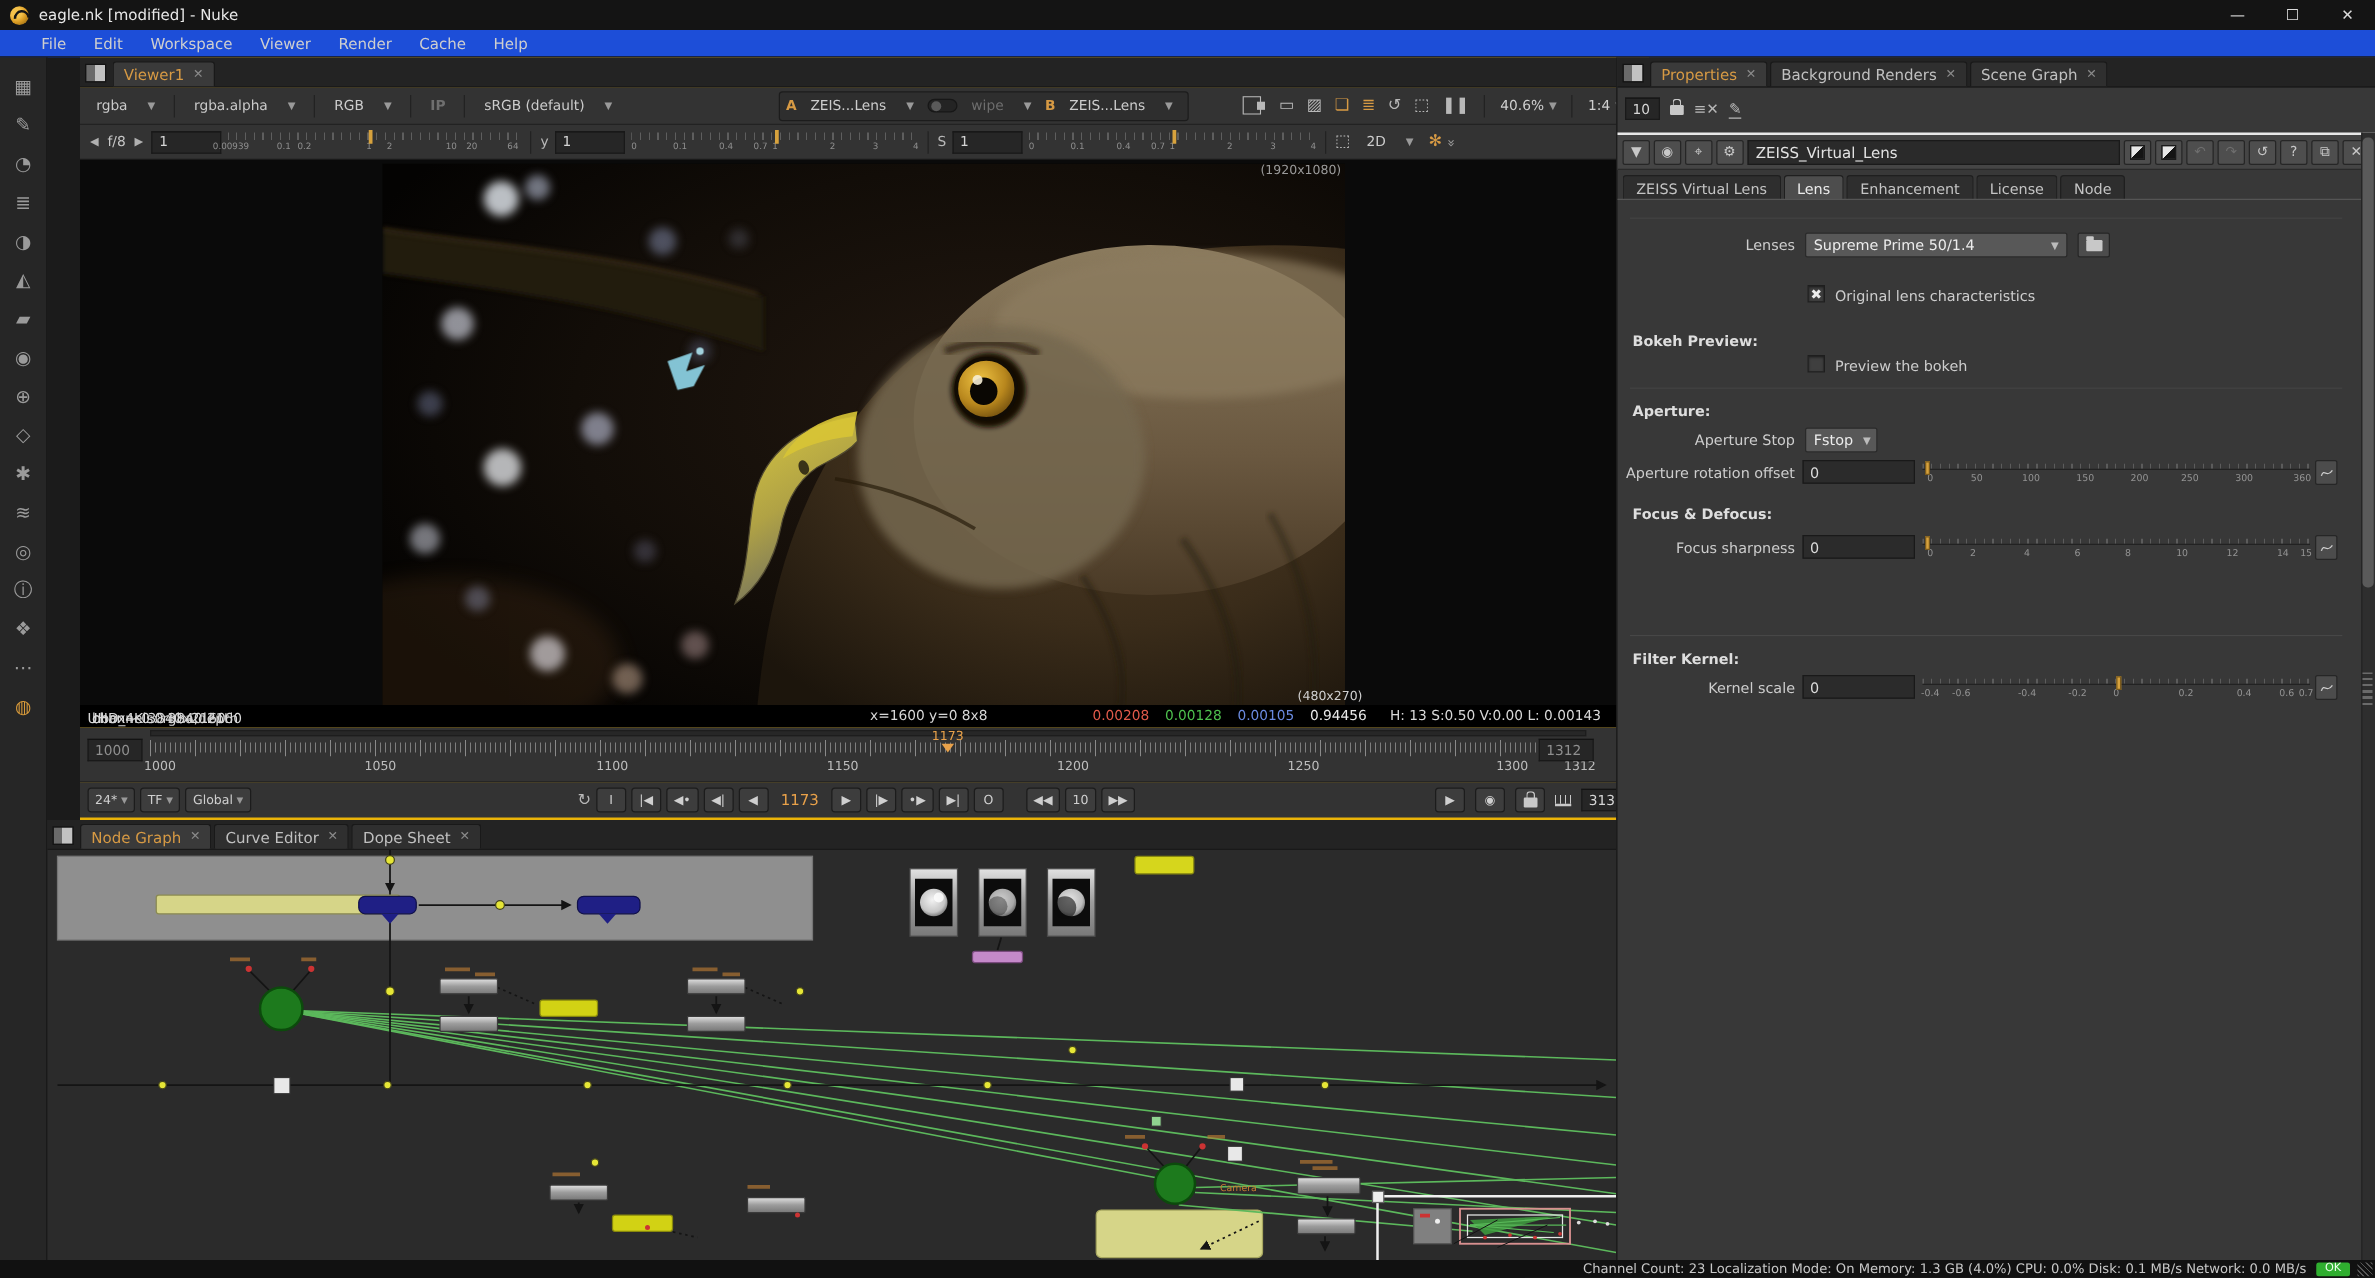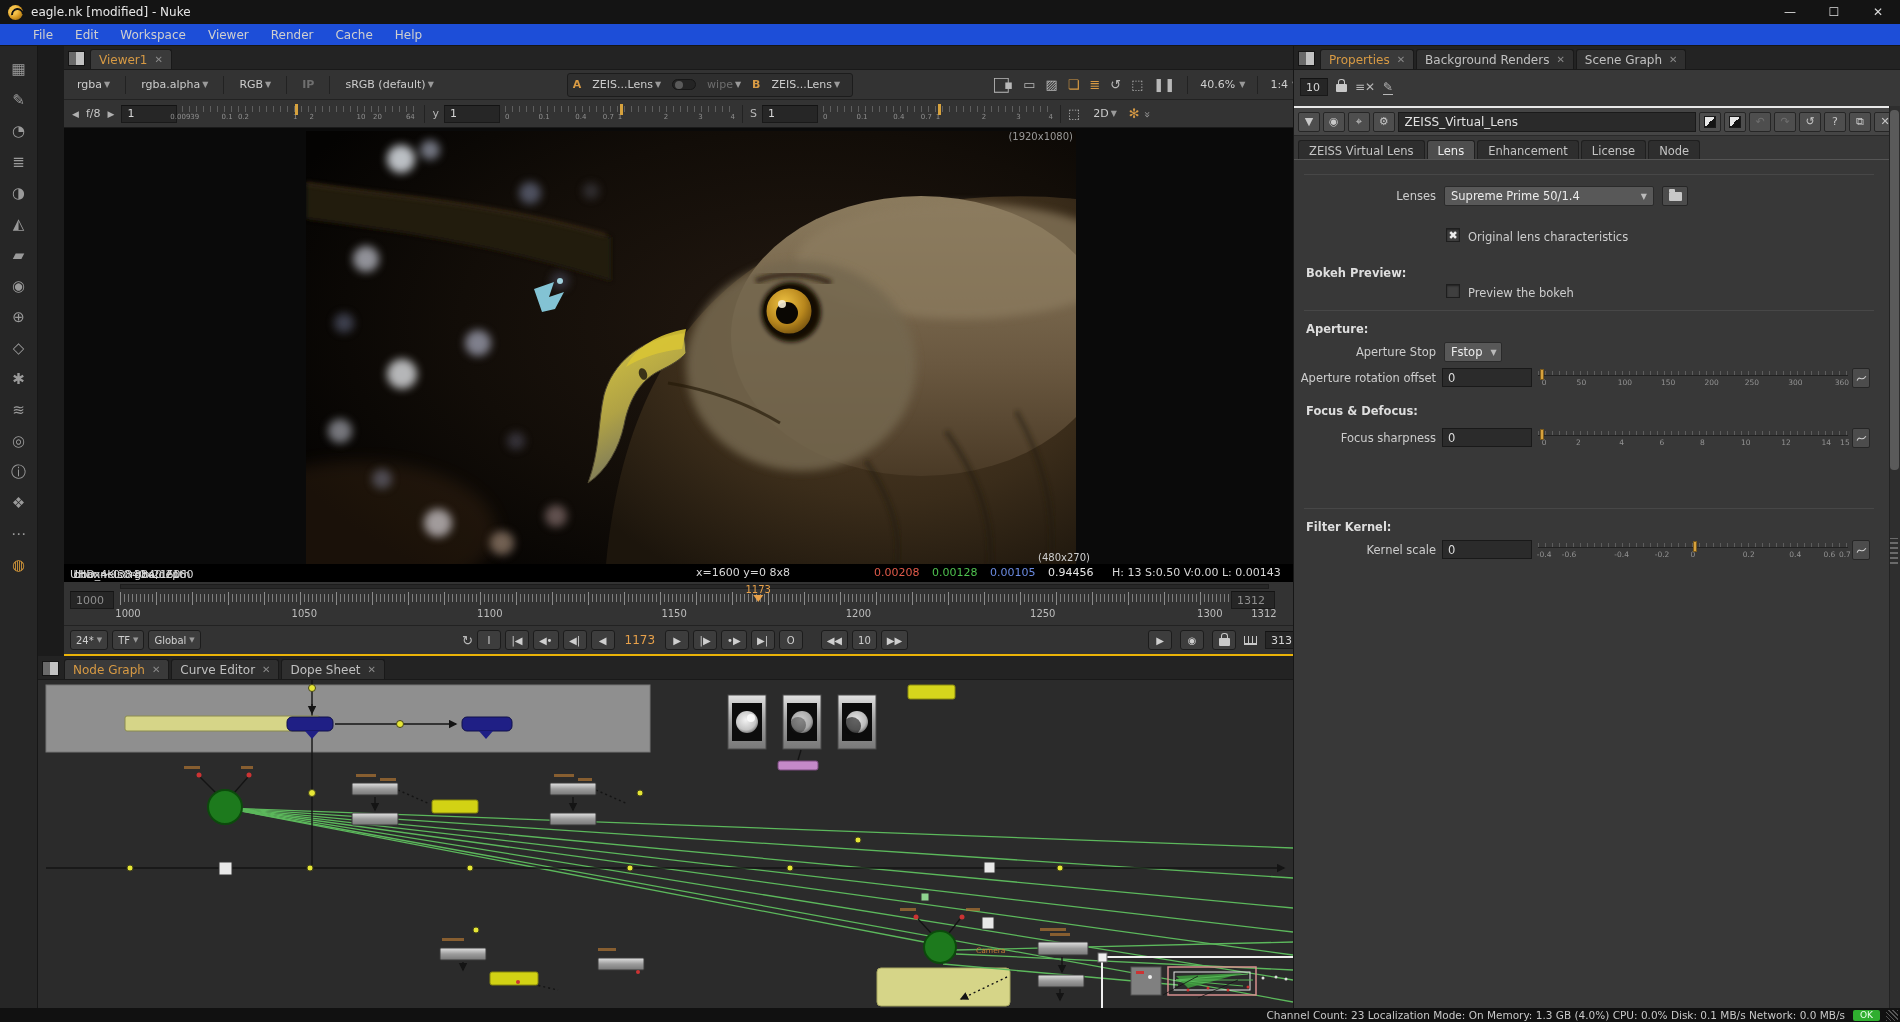--- a/index.html
+++ b/index.html
@@ -30,21 +30,21 @@
   #viewer { position:absolute; left:38px; top:46px; width:1255px; height:610px; background:#eab308;margin-left:26px; }
   .tabbar { height:24px; background:#232323; display:flex; align-items:flex-end; gap:2px; padding-left:2px; border-bottom:1px solid #191919;}
   .pane-icon { width:17px; height:15px; margin:0 3px 3px 2px; border:1px solid #141414;
     background:linear-gradient(90deg,#6a6a6a 45%,#c2c2c2 45%); }
   .tab { height:20px; padding:0 8px; display:flex; align-items:center; gap:7px; background:#2f2f2f;
     border:1px solid #191919; border-bottom:none; border-radius:3px 3px 0 0; font-size:12px; color:#c0c0c0;}
   .tab.active { background:#3a3a3a; color:#d79a44; }
   .tab .close { color:#8a8a8a; font-size:10px; }
 
   .vtb1 { height:30px; background:#333333; border-bottom:1px solid #222; display:flex; align-items:center; padding:0 6px; gap:6px;}
-  .vbtn { height:20px; padding:0 7px; display:flex; align-items:center; gap:2px; color:#cccccc; font-size:11px; border-radius:2px;}
+  .vbtn { height:20px; padding:0 7px; display:flex; align-items:center; gap:16px; color:#cccccc; font-size:11px; border-radius:2px;}
   .vbtn .arr { font-size:8px; color:#9a9a9a; }
   .vsep { width:1px; height:18px; background:#222; margin:0 2px;}
   .ip-btn { color:#6f6f6f; font-weight:bold; }
   .ab-group { display:flex; align-items:center; gap:4px; border:1px solid #1c1c1c; background:#2e2e2e;
     border-radius:3px; padding:1px 5px; margin-left:120px;}
   .ab-letter { color:#d79a44; font-weight:bold; }
   .toggle-pill { width:24px; height:11px; background:#242424; border:1px solid #171717; border-radius:6px; position:relative;}
   .toggle-pill::before { content:''; position:absolute; left:2px; top:1px; width:8px; height:8px; border-radius:50%; background:#5a5a5a;}
   .vicons { margin-left:auto; display:flex; align-items:center; gap:10px;}
   .vicon { color:#b8b8b8; font-size:13px; }

